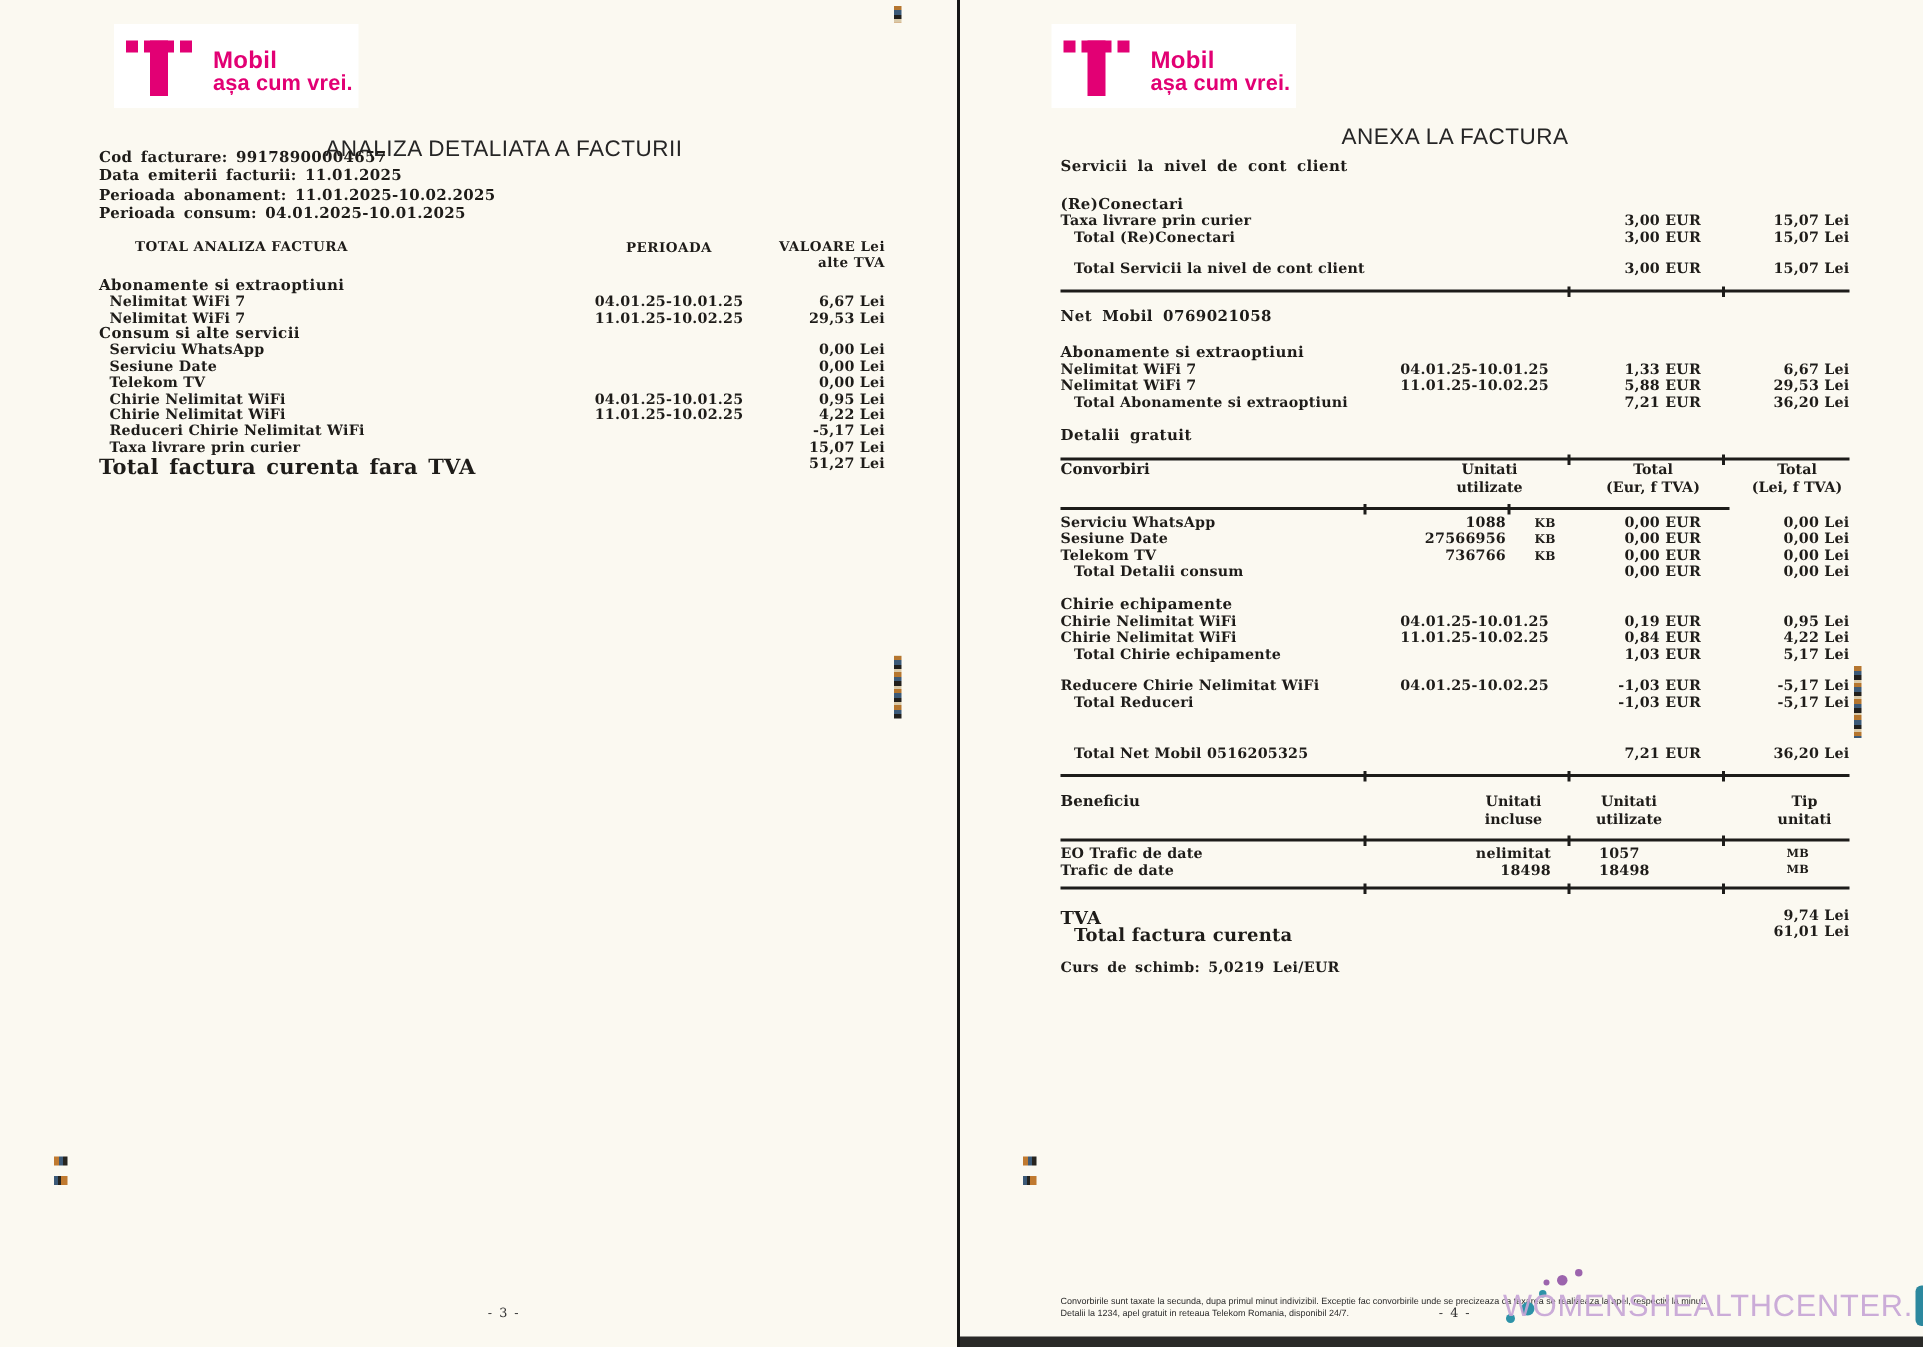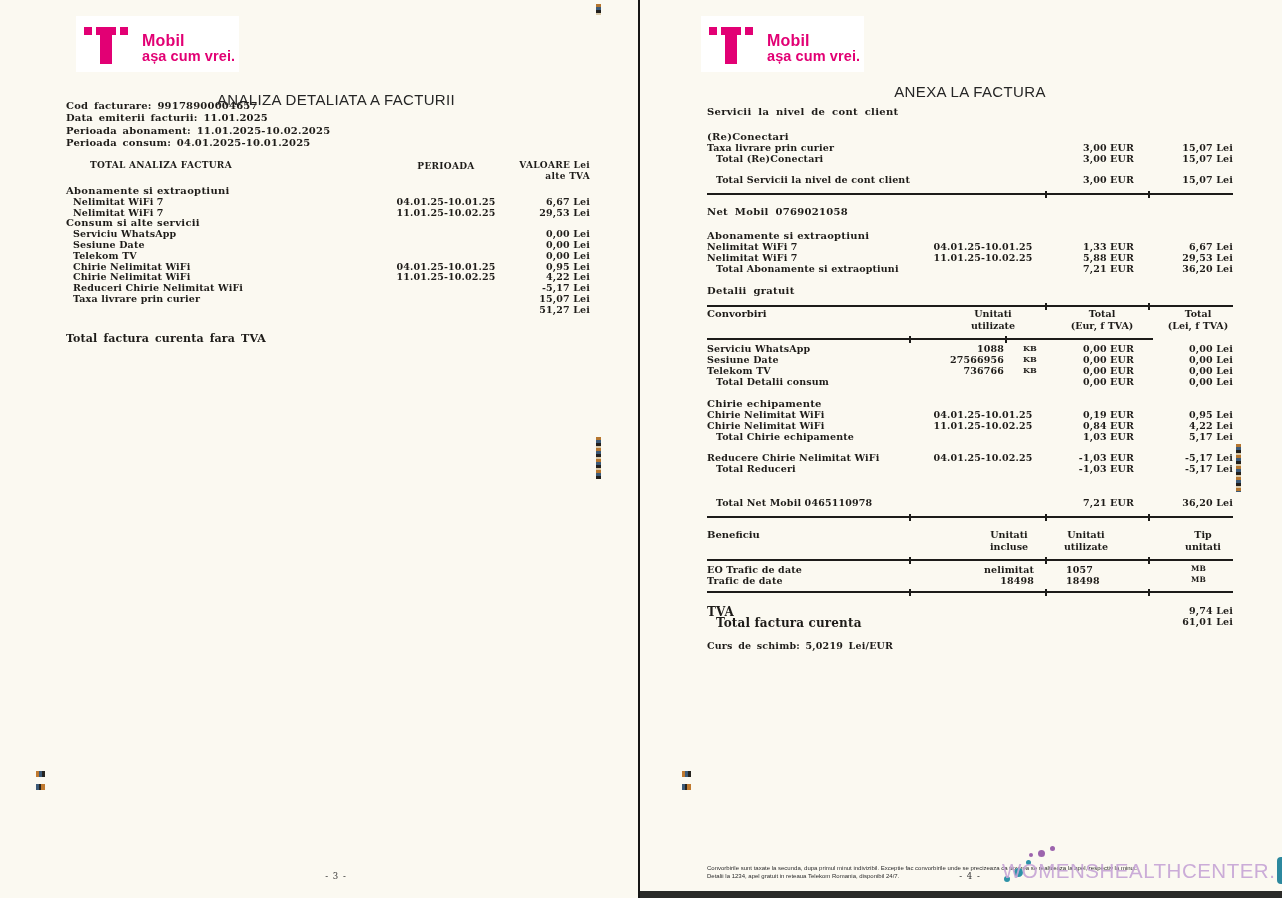--- a/index.html
+++ b/index.html
@@ -37,21 +37,21 @@
   .ptitle.p3{left:66px;top:91px;width:540px;}
   .info{position:absolute;left:66px;top:100px;font-size:10px;font-weight:bold;line-height:12.3px;letter-spacing:.2px;word-spacing:2px;white-space:nowrap;}
   .lthead{position:absolute;left:66px;top:160px;width:524px;height:24px;font-size:9px;font-weight:bold;letter-spacing:.3px;}
   .lthead .h1{position:absolute;left:0;top:0;margin-left:24px;}
   .lthead .h2{position:absolute;left:310px;top:1px;width:140px;text-align:center;}
   .lthead .h3{position:absolute;right:0;top:0;width:130px;text-align:right;line-height:11px;}
   .lrows{position:absolute;left:66px;top:185px;width:524px;}
   .lrow{position:relative;height:10.8px;font-size:9.5px;font-weight:bold;letter-spacing:.15px;}
   .lrow .lbl{position:absolute;left:7px;white-space:nowrap;}
   .lrow.group .lbl{left:0;font-size:10px;letter-spacing:.3px;}
-  .lrow.grand .lbl{left:0;font-size:11px;word-spacing:2px;margin-top:28px;}
+  .lrow.grand .lbl{left:0;font-size:14px;word-spacing:2px;}
   .lrow .per{position:absolute;left:310px;width:140px;text-align:center;white-space:nowrap;}
   .lrow .val{position:absolute;right:0;width:120px;text-align:right;white-space:nowrap;}
   .pnum.p3{left:66px;top:871px;width:540px;}
 
   
   .ptitle.p4{left:67px;top:83px;width:526px;}
   .rc{position:absolute;left:67px;top:0;width:526px;height:898px;}
   .blk{position:absolute;left:0;width:526px;}
   .rheading{font-size:10px;font-weight:bold;letter-spacing:.3px;word-spacing:3px;white-space:nowrap;}
   .rrow{position:relative;height:11px;font-size:9.5px;font-weight:bold;letter-spacing:.15px;}
@@ -426,21 +426,21 @@
             <span class="lbl">Total Reduceri</span>
             <span class="per"></span>
             <span class="eur">-1,03 EUR</span>
             <span class="lei">-5,17 Lei</span>
           </div>
         </div>
 
       <div class="blk" style="top:497px">
 
           <div class="rrow total">
-            <span class="lbl">Total Net Mobil 0465110978</span>
+            <span class="lbl">Total Net Mobil 0516205325</span>
             <span class="eur">7,21 EUR</span>
             <span class="lei">36,20 Lei</span>
           </div>
         </div>
 
       <div class="rule" style="top:516px">
           <i class="t1"></i>
           <i class="t2"></i>
           <i class="t3"></i>
         </div>

